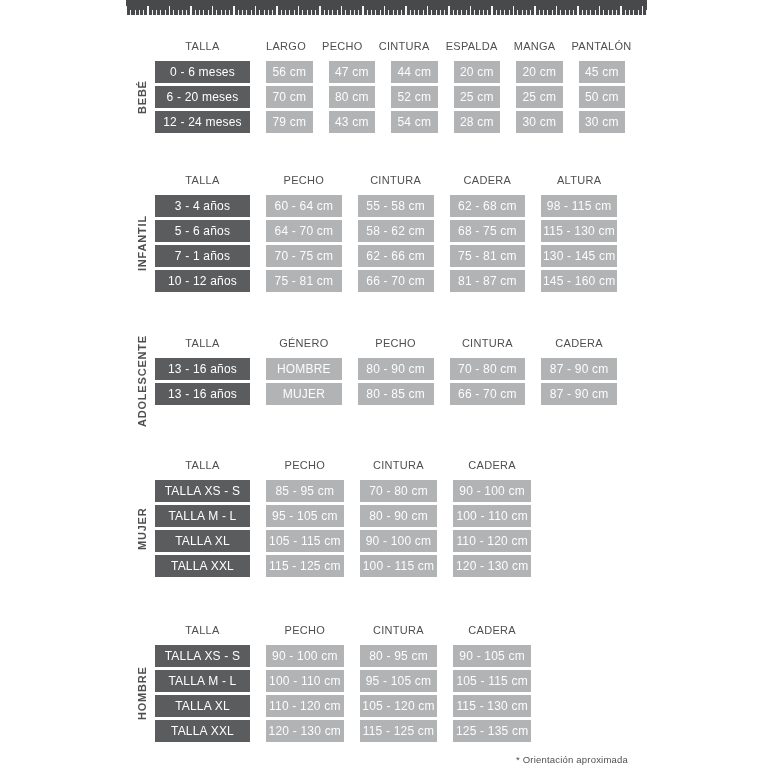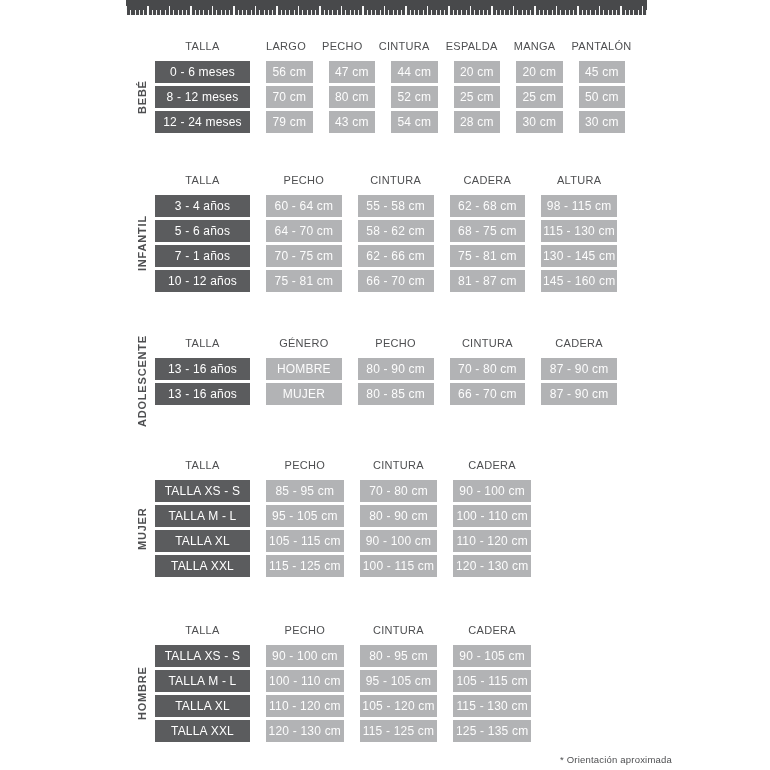--- a/index.html
+++ b/index.html
@@ -46,21 +46,21 @@
     letter-spacing:.3px;white-space:nowrap;
   }
   .td{
     height:22px;display:flex;align-items:center;justify-content:center;
     font-size:12px;color:var(--cell-text);white-space:nowrap;letter-spacing:.2px;
   }
   .td.dark{background:var(--dark-cell);text-align:center;}
   .td.light{background:var(--light-cell);color:rgba(255,255,255,.97);}
   .footnote{
     position:absolute;left:516px;top:754px;
-    font-size:9.5px;color:var(--header-text);letter-spacing:.2px;margin-left:44px;
+    font-size:9.5px;color:var(--header-text);letter-spacing:.2px;
   }
 </style>
 </head>
 <body>
 
 <div class="ruler"></div>
 
 <section class="sec" style="top:37px">
   <div class="vlabel">BEBÉ</div>
   <div class="head cols-7">
@@ -73,21 +73,21 @@
     <div class="th">PANTALÓN</div>
   </div>
   <div class="body cols-7">
     <div class="td dark">0 - 6 meses</div>
     <div class="td light">56 cm</div>
     <div class="td light">47 cm</div>
     <div class="td light">44 cm</div>
     <div class="td light">20 cm</div>
     <div class="td light">20 cm</div>
     <div class="td light">45 cm</div>
-    <div class="td dark">8 - 12 meses</div>
+    <div class="td dark">6 - 20 meses</div>
     <div class="td light">70 cm</div>
     <div class="td light">80 cm</div>
     <div class="td light">52 cm</div>
     <div class="td light">25 cm</div>
     <div class="td light">25 cm</div>
     <div class="td light">50 cm</div>
     <div class="td dark">12 - 24 meses</div>
     <div class="td light">79 cm</div>
     <div class="td light">43 cm</div>
     <div class="td light">54 cm</div>

